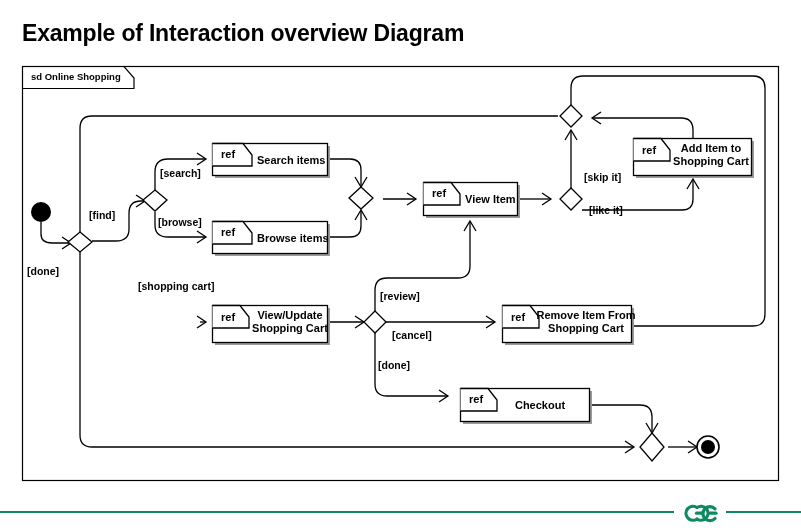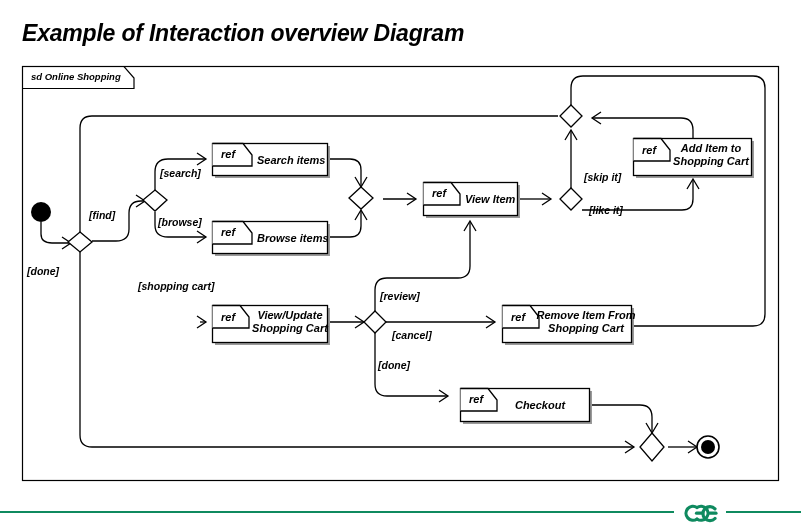--- a/index.html
+++ b/index.html
@@ -12,21 +12,20 @@
     height: 532px;
     background: #ffffff;
     font-family: "Liberation Sans", sans-serif;
     overflow: hidden;
     position: relative;
   }
   #page {
     position: relative;
     width: 801px;
     height: 432px;
-    font-style: italic;
   }
   #page-title {
     position: absolute;
     left: 22px;
     top: 20px;
     font-size: 23px;
     font-weight: bold;
     color: #000000;
     letter-spacing: -0.2px;
     white-space: nowrap;

